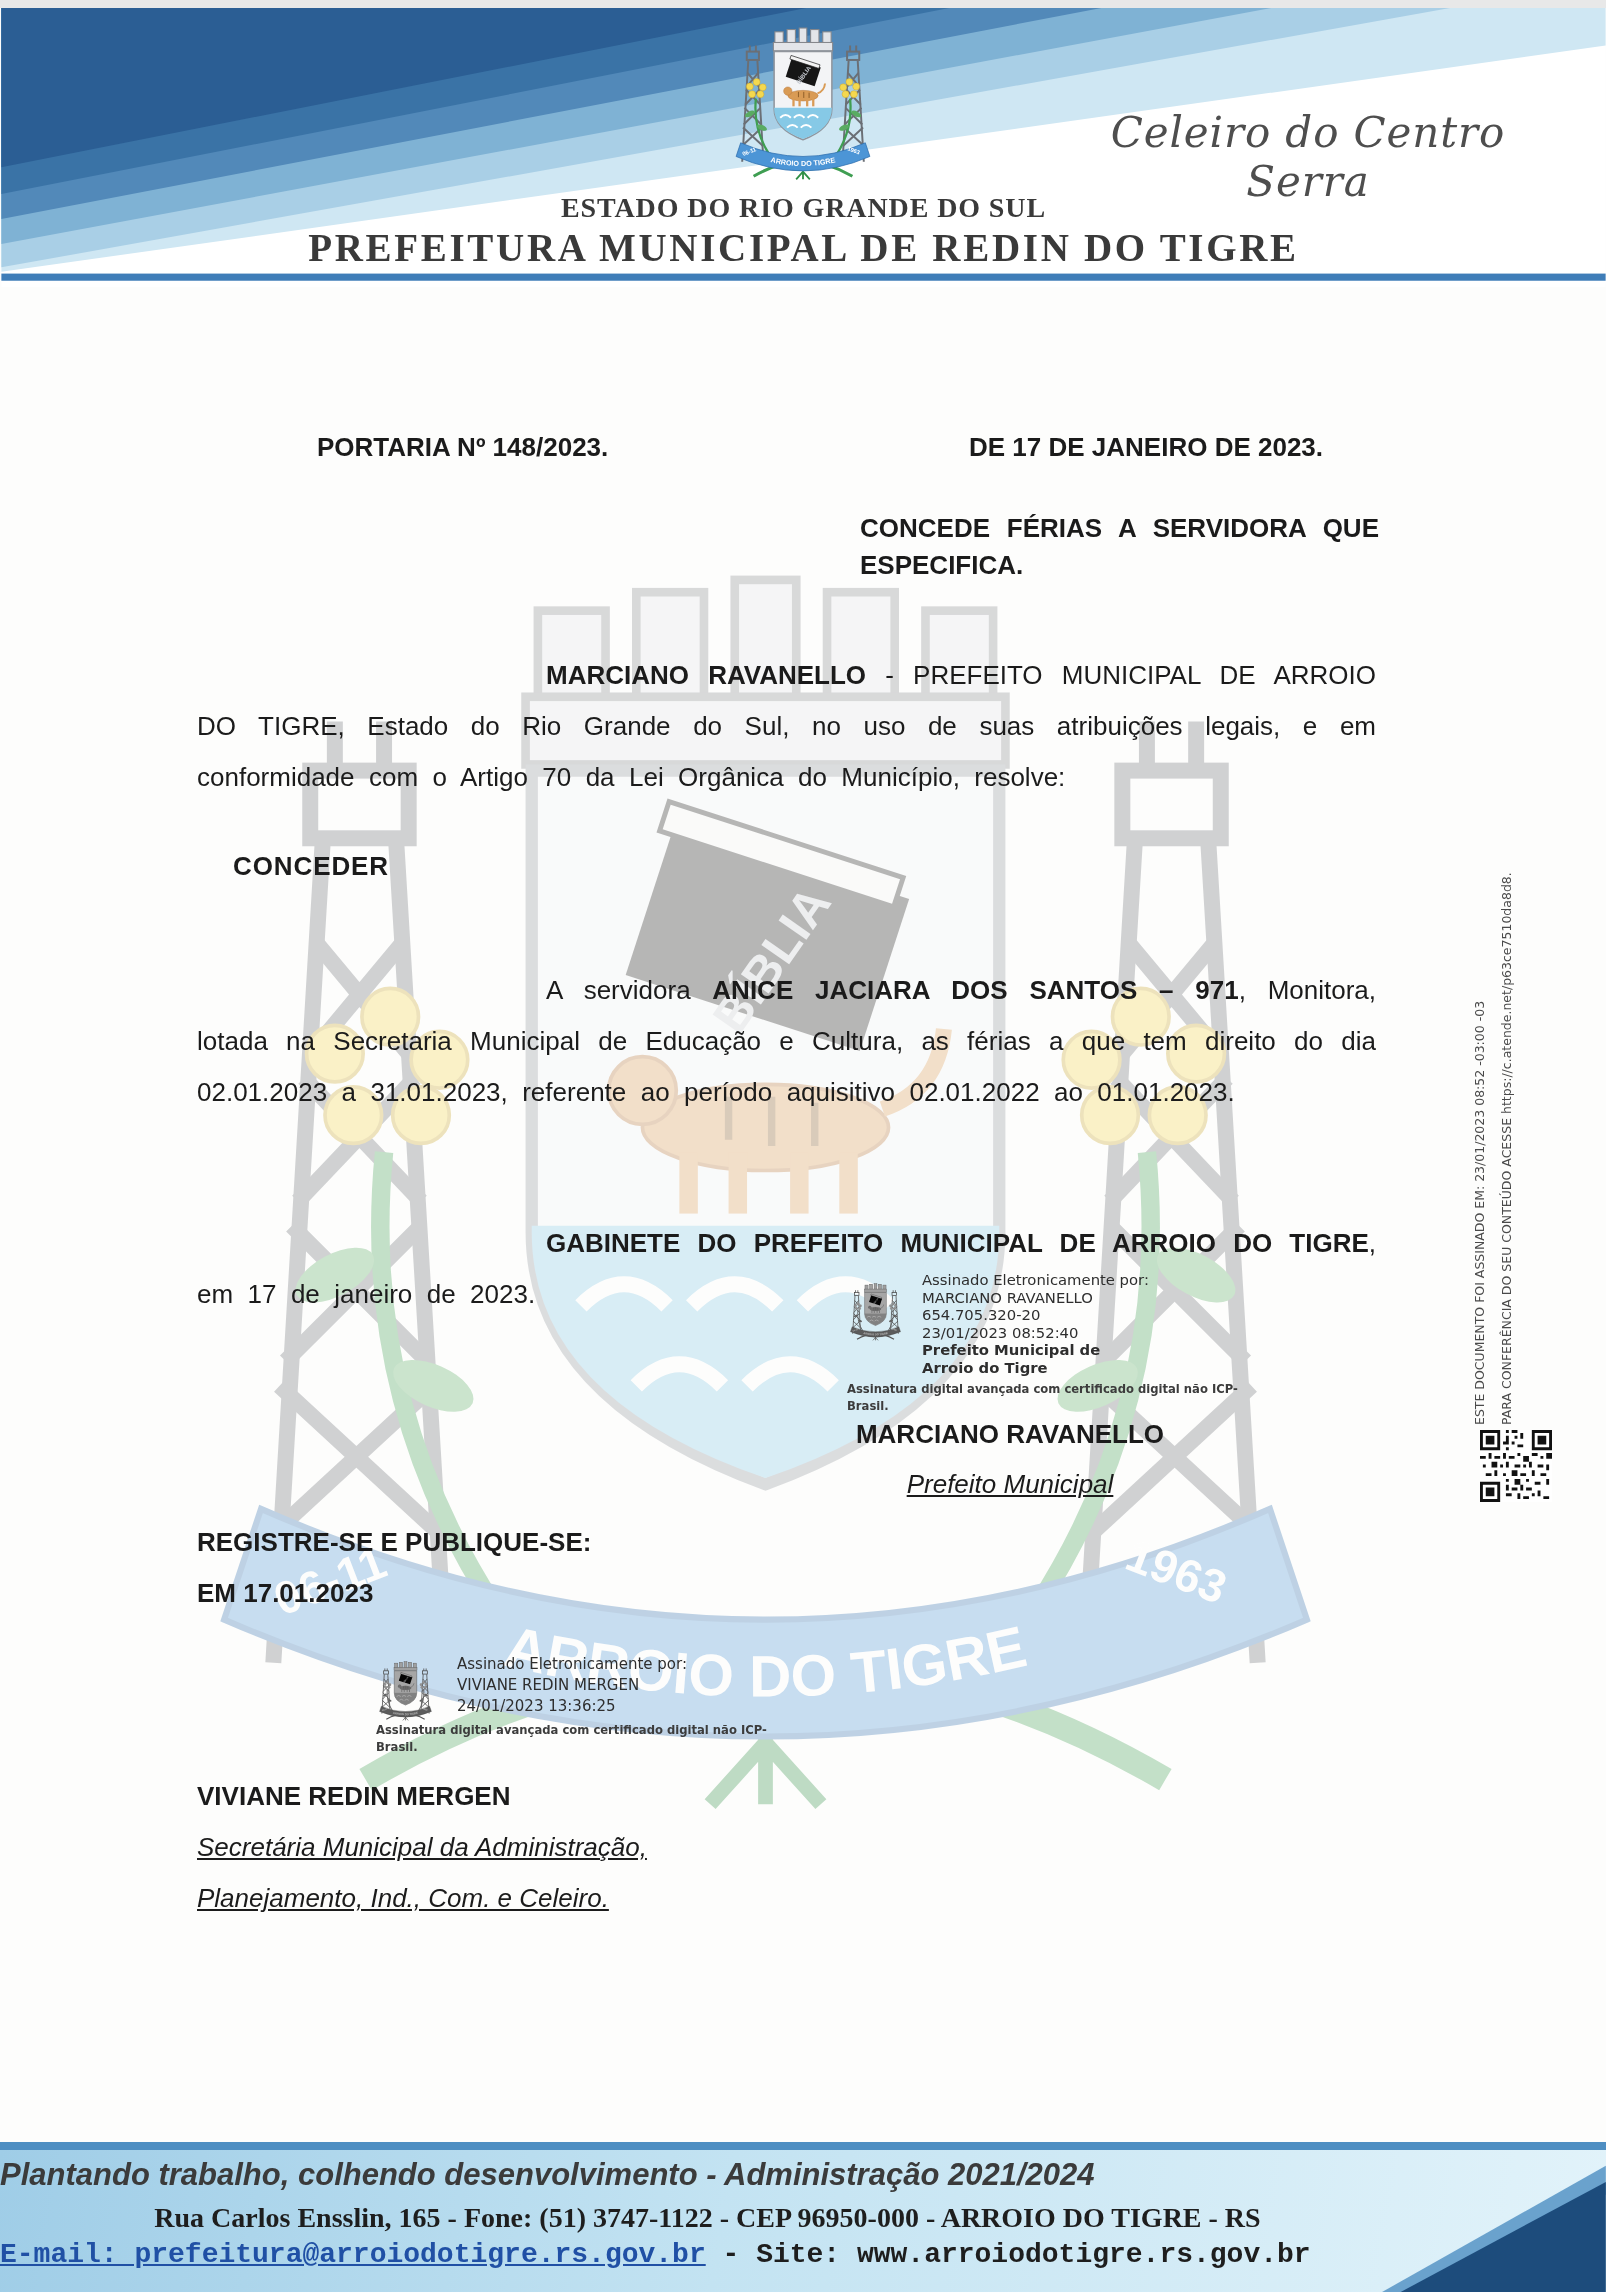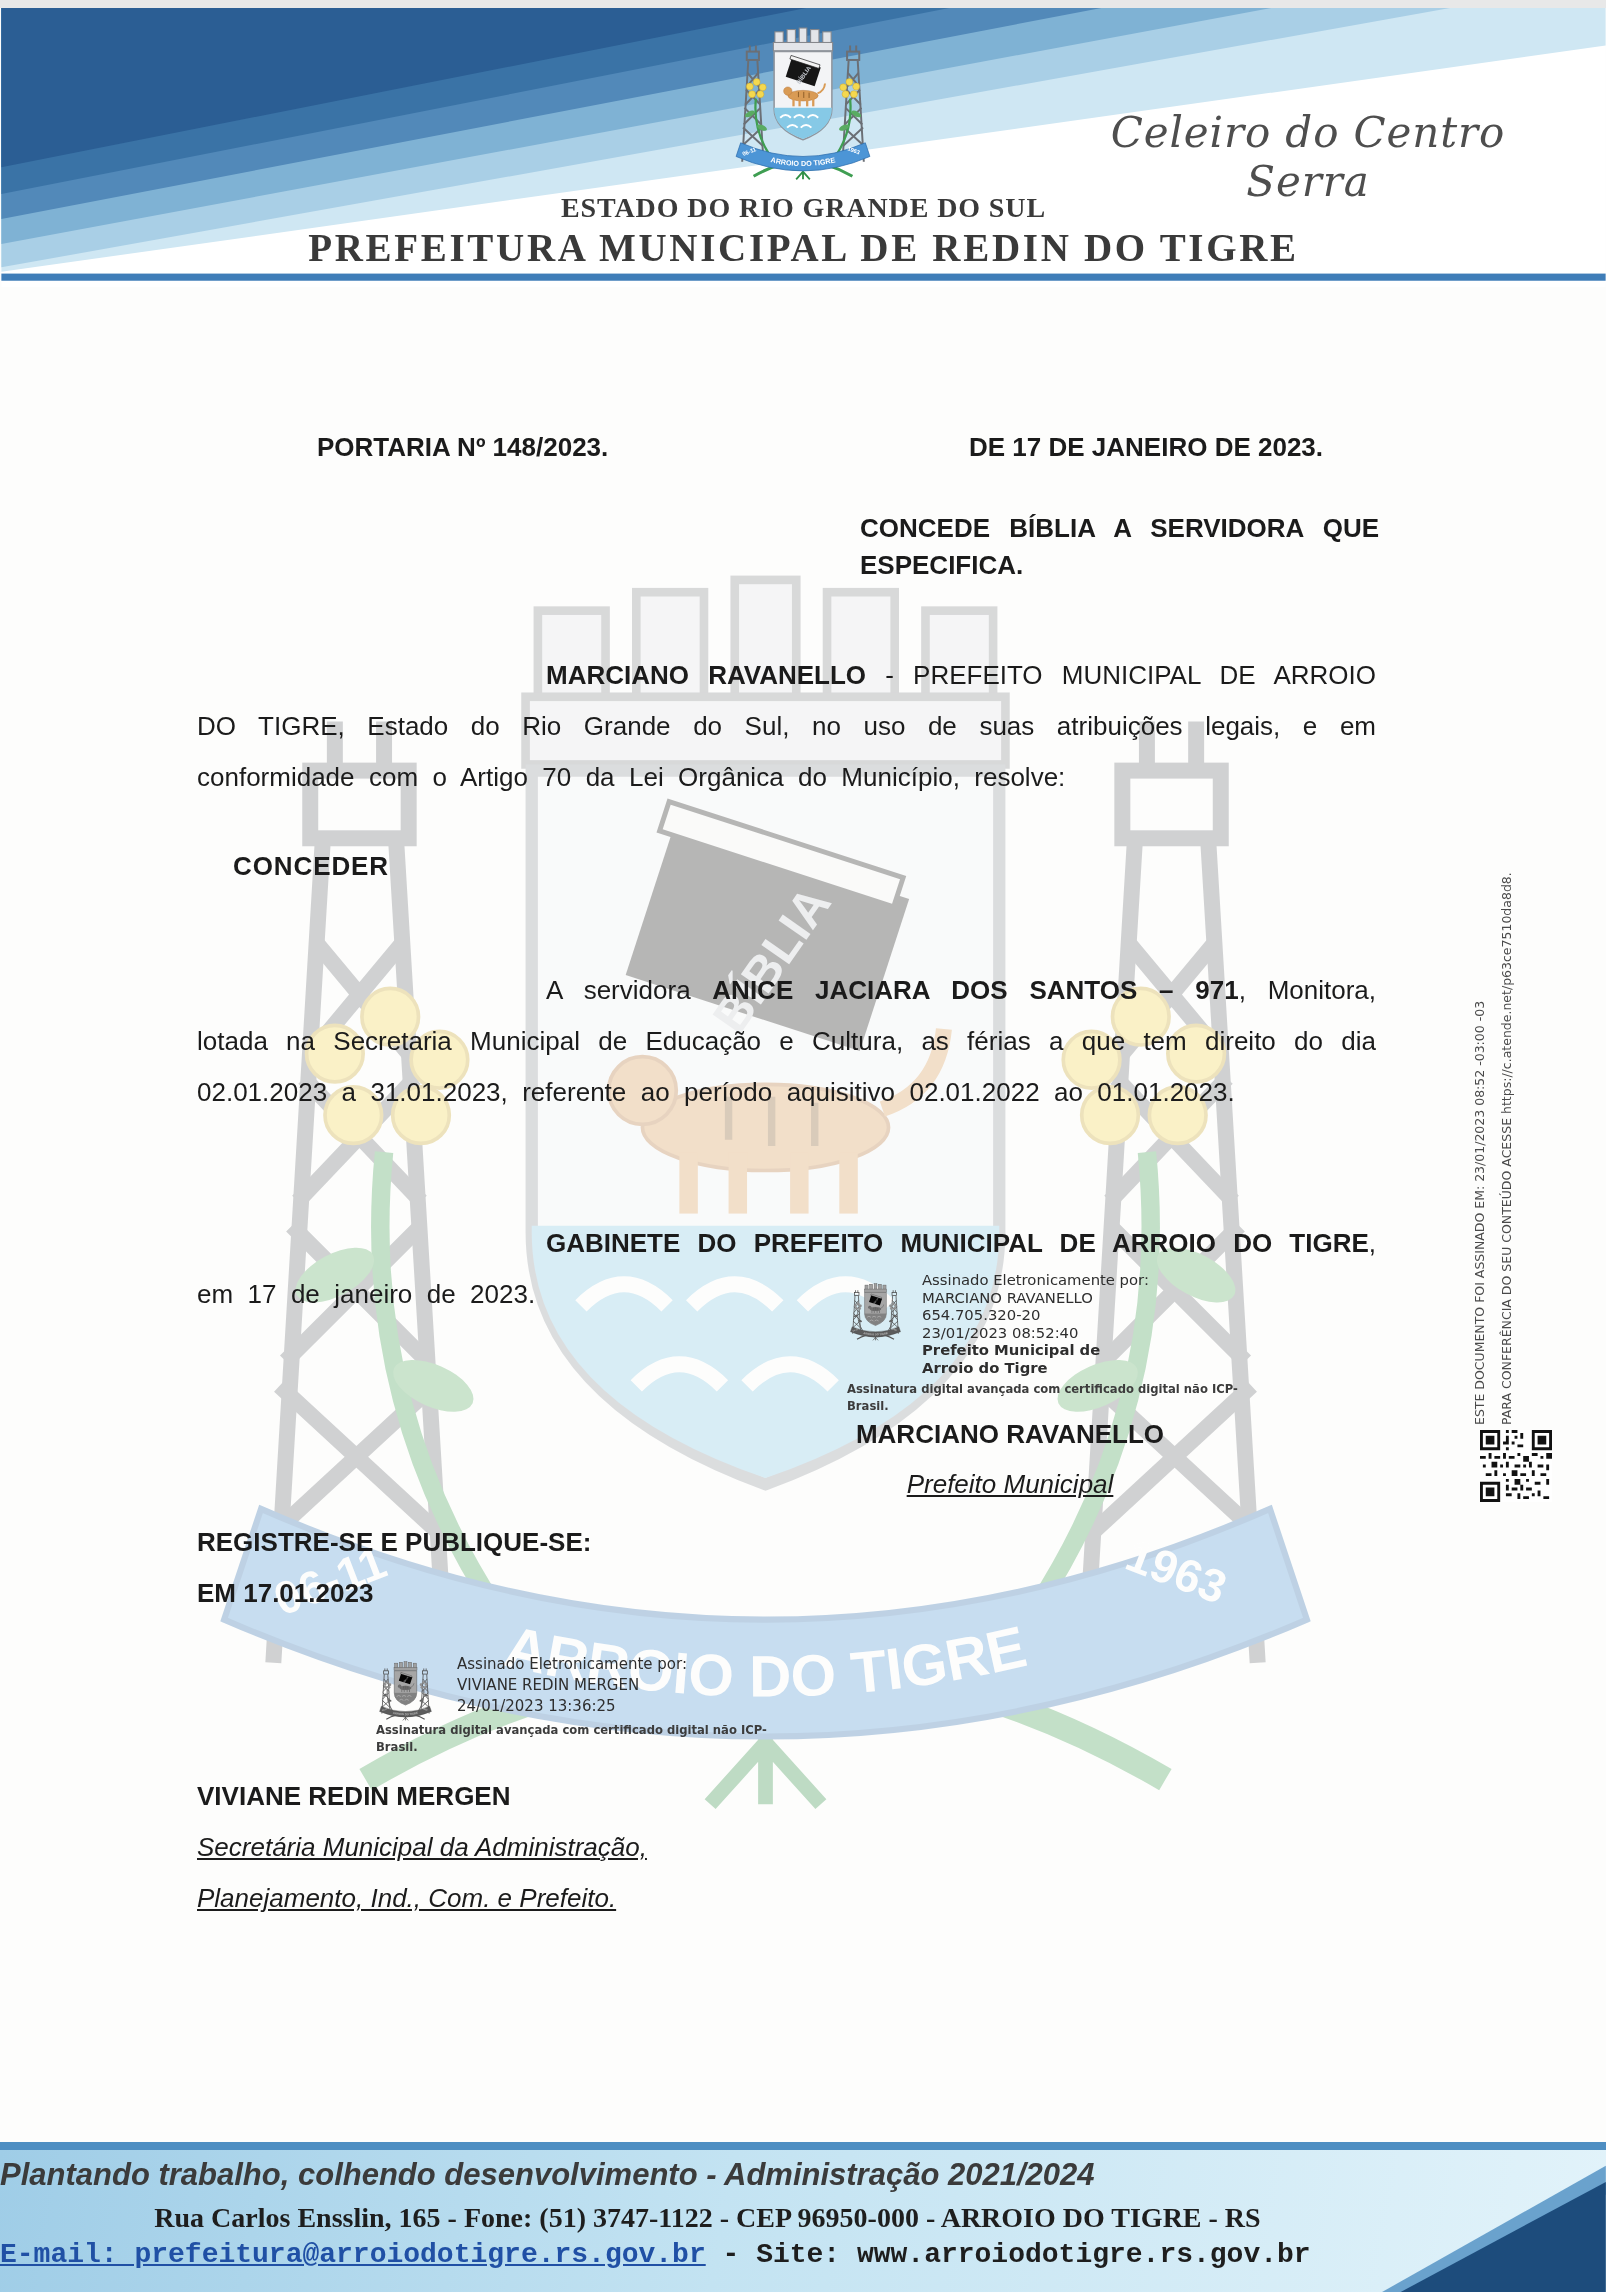--- a/index.html
+++ b/index.html
@@ -192,21 +192,21 @@
 
   <svg class="watermark" width="1231" height="1415" viewBox="0 0 200 230">
     <use href="#crest"></use>
   </svg>
 
   <div class="abs doc-text row-portaria">
     <span class="portaria-num b">PORTARIA Nº 148/2023.</span>
     <span class="portaria-date b">DE 17 DE JANEIRO DE 2023.</span>
   </div>
 
-  <div class="abs doc-text subject b">CONCEDE BÍBLIA A SERVIDORA QUE ESPECIFICA.</div>
+  <div class="abs doc-text subject b">CONCEDE FÉRIAS A SERVIDORA QUE ESPECIFICA.</div>
 
   <p class="abs doc-text para p1"><span class="b">MARCIANO RAVANELLO</span><span> - PREFEITO MUNICIPAL DE ARROIO DO TIGRE, Estado do Rio Grande do Sul, no uso de suas atribuições legais, e em conformidade com o Artigo 70 da Lei Orgânica do Município, resolve:</span></p>
 
   <div class="abs doc-text conceder b">CONCEDER</div>
 
   <p class="abs doc-text para p2"><span>A servidora </span><span class="b">ANICE JACIARA DOS SANTOS – 971</span><span>, Monitora, lotada na Secretaria Municipal de Educação e Cultura, as férias a que tem direito do dia 02.01.2023 a 31.01.2023, referente ao período aquisitivo 02.01.2022 ao 01.01.2023.</span></p>
 
   <p class="abs doc-text para p3"><span class="b">GABINETE DO PREFEITO MUNICIPAL DE ARROIO DO TIGRE</span><span>, em 17 de janeiro de 2023.</span></p>
 
   <div class="stamp stamp1">
@@ -237,21 +237,21 @@
     <div class="stamp-body">
       <div>Assinado Eletronicamente por:</div>
       <div>VIVIANE REDIN MERGEN</div>
       <div>24/01/2023 13:36:25</div>
     </div>
     <div class="stamp-disc">Assinatura digital avançada com certificado digital não ICP-Brasil.</div>
   </div>
 
   <div class="abs doc-text sec-name b">VIVIANE REDIN MERGEN</div>
   <div class="abs doc-text sec-role1 i">Secretária Municipal da Administração,</div>
-  <div class="abs doc-text sec-role2 i">Planejamento, Ind., Com. e Prefeito.</div>
+  <div class="abs doc-text sec-role2 i">Planejamento, Ind., Com. e Celeiro.</div>
 
   <div class="vline v1">ESTE DOCUMENTO FOI ASSINADO EM: 23/01/2023 08:52 -03:00 -03</div>
   <div class="vline v2">PARA CONFERÊNCIA DO SEU CONTEÚDO ACESSE https://c.atende.net/p63ce7510da8d8.</div>
 
   <svg class="qr" width="72" height="72" viewBox="0 0 25 25">
     <rect x="0" y="0" width="25" height="25" fill="#ffffff"></rect>
     <path fill="#111111" d="M0,0h7v7h-7z M18,0h7v7h-7z M0,18h7v7h-7z"></path>
     <path fill="#ffffff" d="M1,1h5v5h-5z M19,1h5v5h-5z M1,19h5v5h-5z"></path>
     <path fill="#111111" d="M2,2h3v3h-3z M20,2h3v3h-3z M2,20h3v3h-3z"></path>
     <path fill="#111111" d="M9,0h1v1h-1z M11,0h2v1h-2z M9,2h1v2h-1z M12,2h1v1h-1z M14,1h1v2h-1z M8,4h2v1h-2z M11,4h1v1h-1z M13,5h2v1h-2z M9,6h1v1h-1z M0,9h2v1h-2z M3,8h1v2h-1z M5,9h2v1h-2z M8,8h1v2h-1z M10,9h2v1h-2z M13,8h1v1h-1z M15,9h2v2h-2z M18,8h2v1h-2z M21,9h1v1h-1z M23,8h2v2h-2z M1,12h1v1h-1z M4,11h2v2h-2z M7,12h1v1h-1z M9,11h1v2h-1z M12,12h2v1h-2z M15,12h1v1h-1z M17,11h1v2h-1z M20,12h2v1h-2z M23,12h1v2h-1z M2,15h2v1h-2z M5,14h1v2h-1z M8,15h1v1h-1z M11,14h2v2h-2z M14,15h2v1h-2z M18,14h1v2h-1z M21,15h2v1h-2z M9,17h1v1h-1z M12,17h2v2h-2z M16,17h1v1h-1z M19,18h2v1h-2z M23,17h1v2h-1z M9,19h1v2h-1z M11,20h2v1h-2z M14,19h1v2h-1z M16,20h2v1h-2z M20,21h1v2h-1z M9,22h2v1h-2z M13,22h1v2h-1z M15,23h2v1h-2z M18,22h1v1h-1z M22,23h2v1h-2z"></path>

